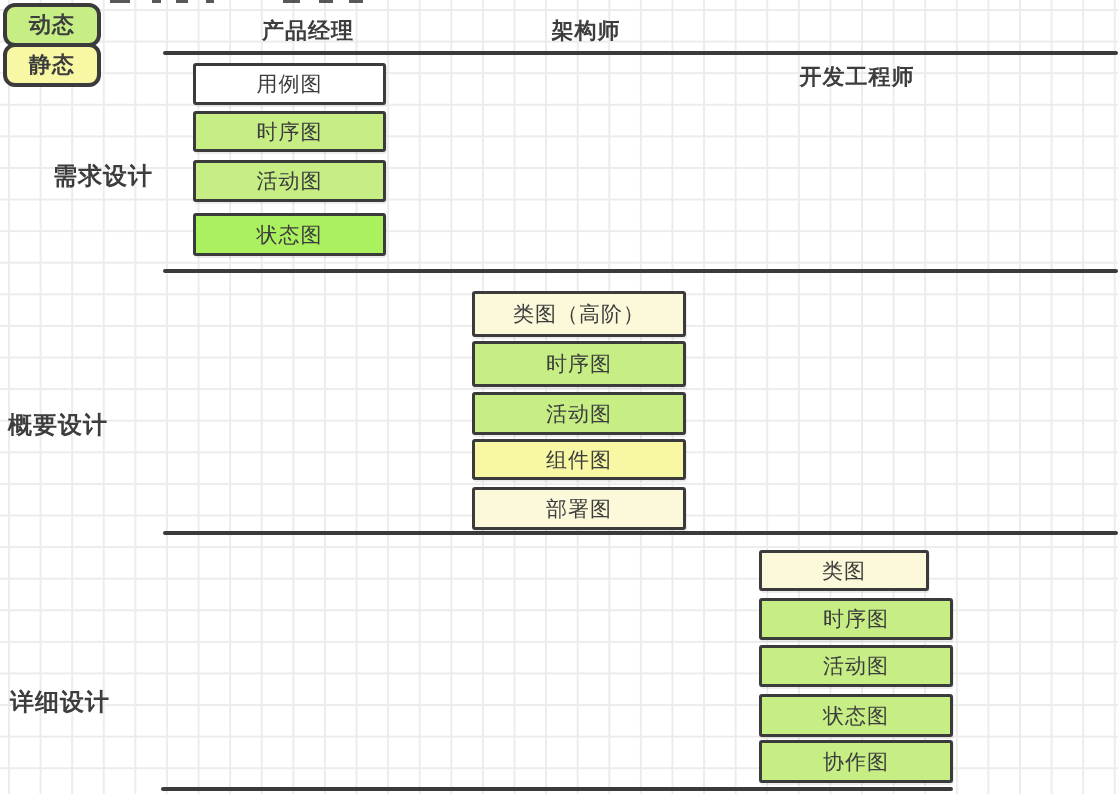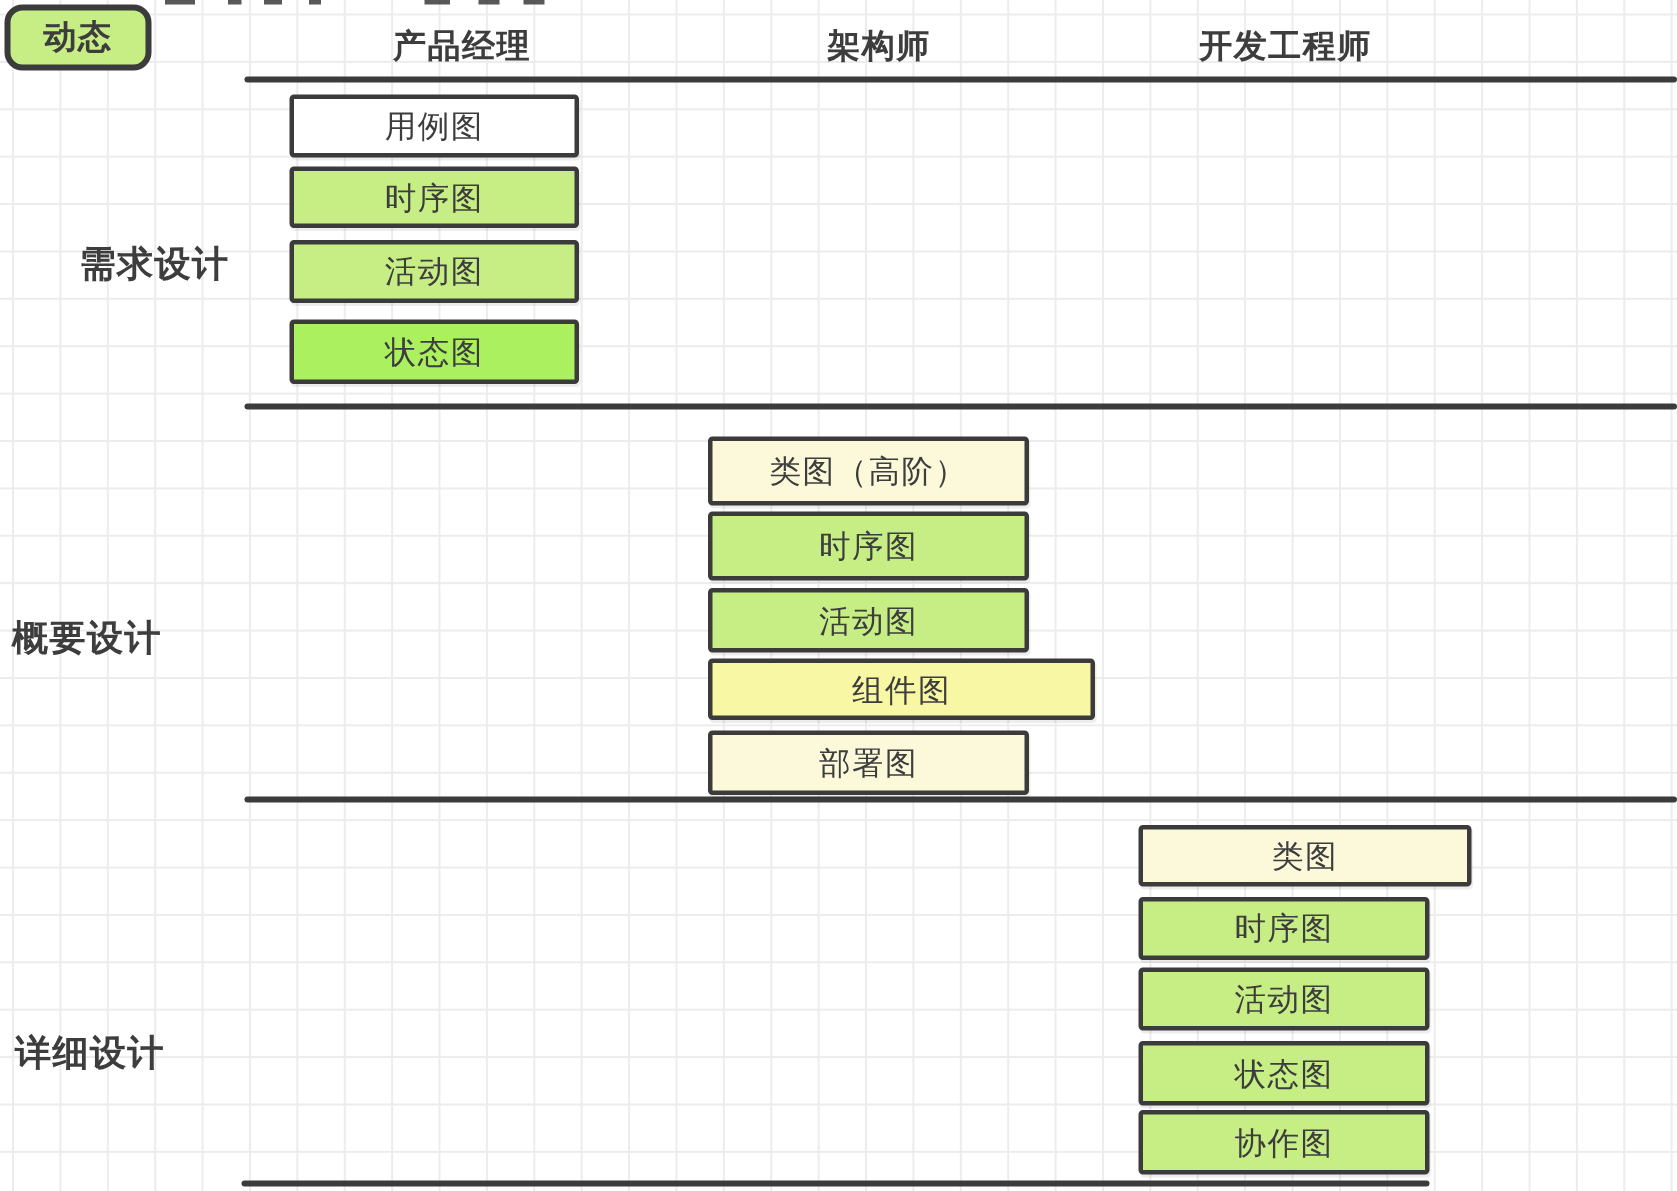--- a/index.html
+++ b/index.html
@@ -57,45 +57,46 @@
   <div class="artifact" style="left:110px;width:20px;"></div>
   <div class="artifact" style="left:152px;width:9px;"></div>
   <div class="artifact" style="left:176px;width:12px;"></div>
   <div class="artifact" style="left:206px;width:8px;"></div>
   <div class="artifact" style="left:283px;width:17px;"></div>
   <div class="artifact" style="left:319px;width:14px;"></div>
   <div class="artifact" style="left:349px;width:14px;"></div>
 
   <div class="legend">
     <div class="lg-box fill-green">动态</div>
+    <div class="lg-box fill-yellow">静态</div>
   </div>
 
   <div class="col-header" style="left:308px;">产品经理</div>
   <div class="col-header" style="left:586px;">架构师</div>
-  <div class="col-header" style="left:857px;">开发工程师</div>
+  <div class="col-header" style="left:857px;margin-top:46px;">开发工程师</div>
 
   <div class="hline" style="left:163px;top:51px;width:955px;"></div>
   <div class="hline" style="left:163px;top:269px;width:955px;"></div>
   <div class="hline" style="left:163px;top:531px;width:955px;"></div>
   <div class="hline" style="left:161px;top:787px;width:792px;"></div>
 
   <div class="row-label" style="left:9px;top:160px;padding-left:44px;">需求设计</div>
   <div class="row-label" style="left:8px;top:384px;margin-top:25px;">概要设计</div>
   <div class="row-label" style="left:10px;top:686px;">详细设计</div>
 
   <div id="boxes">
       <div class="box fill-white" style="left: 193px; top: 63px; width: 193px; height: 42px;">用例图</div>
       <div class="box fill-green" style="left: 193px; top: 111px; width: 193px; height: 41px;">时序图</div>
       <div class="box fill-green" style="left: 193px; top: 160px; width: 193px; height: 42px;">活动图</div>
       <div class="box fill-green-bright" style="left: 193px; top: 213px; width: 193px; height: 43px;">状态图</div>
       <div class="box fill-cream" style="left: 472px; top: 291px; width: 214px; height: 46px;">类图（高阶）</div>
       <div class="box fill-green" style="left: 472px; top: 341px; width: 214px; height: 46px;">时序图</div>
       <div class="box fill-green" style="left: 472px; top: 392px; width: 214px; height: 43px;">活动图</div>
-      <div class="box fill-yellow" style="left: 472px; top: 439px; width: 258px; height: 41px;">组件图</div>
+      <div class="box fill-yellow" style="left: 472px; top: 439px; width: 214px; height: 41px;">组件图</div>
       <div class="box fill-cream" style="left: 472px; top: 487px; width: 214px; height: 43px;">部署图</div>
-      <div class="box fill-cream" style="left: 759px; top: 550px; width: 222px; height: 41px;">类图</div>
+      <div class="box fill-cream" style="left: 759px; top: 550px; width: 170px; height: 41px;">类图</div>
       <div class="box fill-green" style="left: 759px; top: 598px; width: 194px; height: 42px;">时序图</div>
       <div class="box fill-green" style="left: 759px; top: 645px; width: 194px; height: 42px;">活动图</div>
       <div class="box fill-green" style="left: 759px; top: 694px; width: 194px; height: 43px;">状态图</div>
       <div class="box fill-green" style="left: 759px; top: 740px; width: 194px; height: 43px;">协作图</div>
     </div>
 
 </div>
 
 </body></html>

